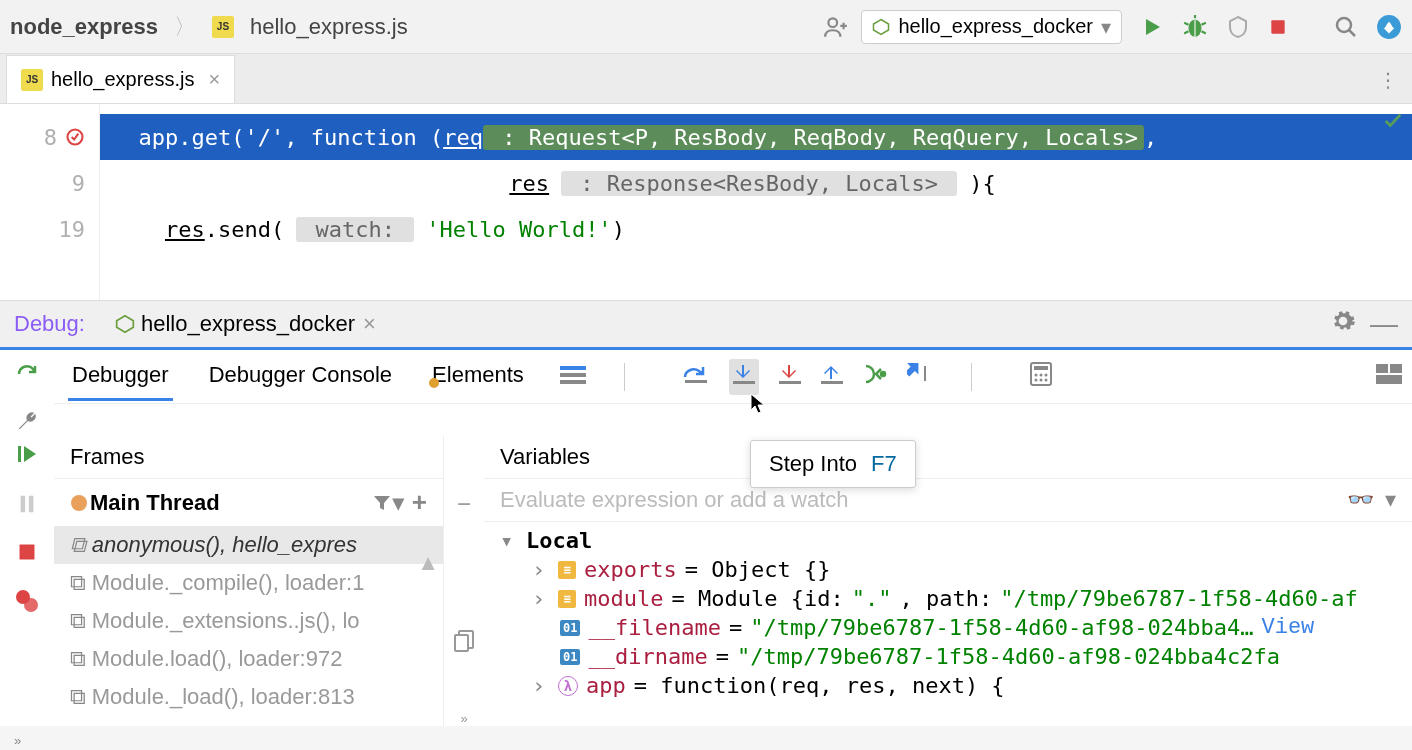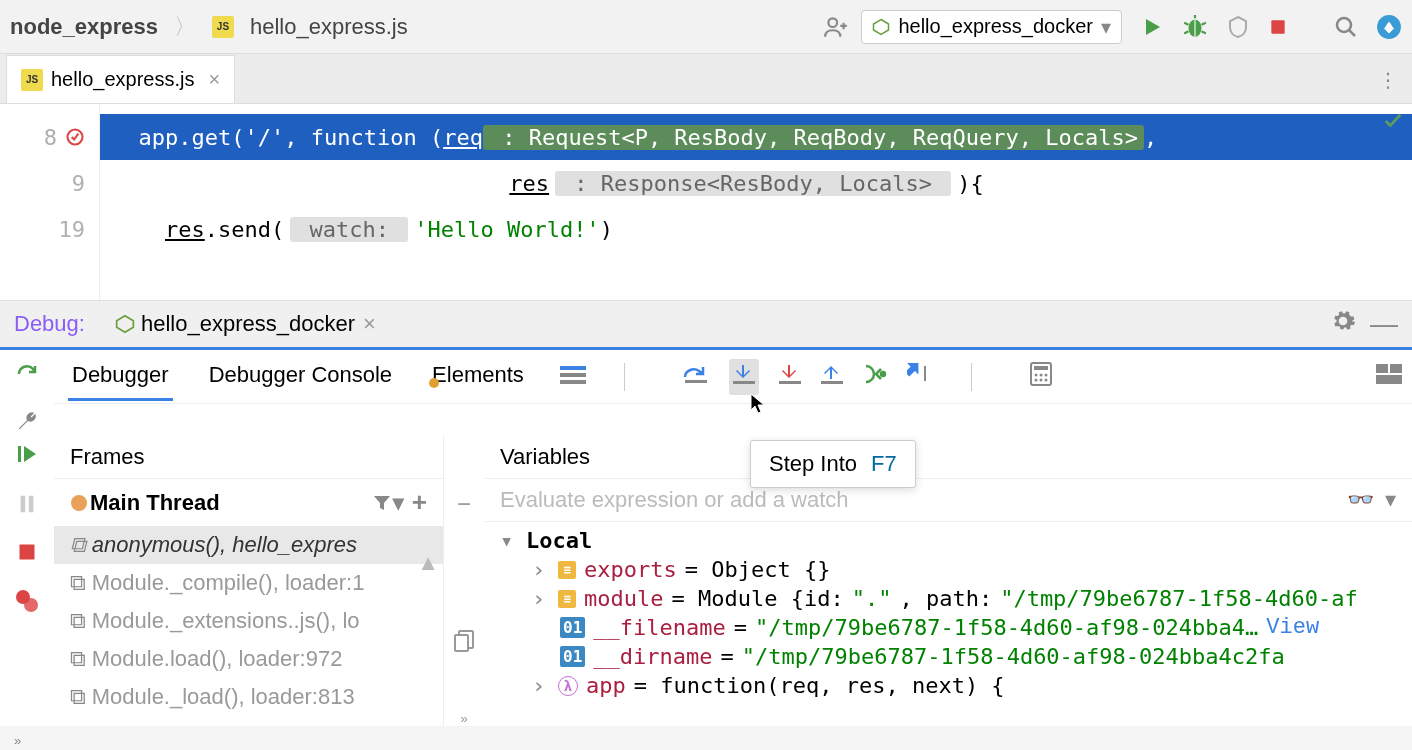--- a/index.html
+++ b/index.html
@@ -22,21 +22,21 @@
 
 .editor { display:flex; height: 196px; background:#fff; font-family: Menlo, Consolas, monospace; font-size:22px; }
 .gutter { width:100px; background:#fff; border-right:1px solid #eee; text-align:right; padding:10px 0 0 0; color:#b0b0b0; }
 .gutter .ln { display:flex; align-items:center; justify-content:flex-end; height:46px; padding-right:14px; gap:8px; }
 .bp { width:18px; height:18px; border-radius:50%; background:#e05555; border:2px solid #c04040; display:inline-block; }
 .code-area { flex:1; padding-top:10px; position:relative; }
 .code-line { height:46px; display:flex; align-items:center; padding-left:12px; white-space:pre; }
 .hl-line { background:#1f5fbf; color:#fff; }
 .chk { position:absolute; right:8px; top:6px; color:#3a9c3a; }
 .str { color:#008200; }
-.param-hint { background:#e0e0e0; color:#666; border-radius:3px; padding:0 6px; margin:0 6px; }
+.param-hint { background:#e0e0e0; color:#666; border-radius:3px; padding:0 6px; margin:0 12px; }
 .param-hint-hl { background:#5b8c5a; color:#fff; border-radius:3px; padding:0 6px; }
 
 .debug-hdr { height:50px; background:#f0f0f0; border-top:1px solid #ddd; border-bottom:3px solid #3b82e6; display:flex; align-items:center; padding:0 14px; font-size:22px; }
 .debug-hdr .title { font-weight:400; color:#8b5cf6; }
 .debug-hdr .lbl { font-weight:400; }
 .debug-hdr .tab-close { color:#999; margin-left:8px; }
 .debug-hdr .spacer { flex:1; }
 
 .debug-tabs { height:54px; background:#fff; border-bottom:1px solid #eee; display:flex; align-items:center; padding-left:14px; gap:32px; font-size:22px; position:relative; }
 .dtab { padding:10px 4px; border-bottom:3px solid transparent; }
@@ -56,21 +56,21 @@
 .frame-list { font-size:22px; color:#999; overflow:hidden; position:relative; }
 .frame { padding:6px 16px; display:flex; align-items:center; gap:6px; white-space:nowrap; overflow:hidden; }
 .frame.sel { background:#e8e8e8; color:#333; font-style:italic; }
 .frame-ic { color:#888; }
 
 .eval-row { display:flex; align-items:center; padding:8px 16px; font-size:22px; color:#bbb; border-bottom:1px solid #eee; }
 .var-tree { font-family: Menlo, monospace; font-size:22px; padding:4px 0; }
 .vrow { display:flex; align-items:center; gap:8px; padding:2px 16px; white-space:nowrap; overflow:hidden; }
 .vrow .arrow { color:#888; width:18px; display:inline-block; }
 .vname-red { color:#aa1e3f; font-weight:500; }
-.badge { background:#3b88c3; color:#fff; font-size:16px; font-weight:700; padding:1px 3px; border-radius:2px; }
+.badge { background:#3b88c3; color:#fff; font-size:12px; font-weight:700; padding:1px 3px; border-radius:2px; }
 .badge-y { background:#f0b840; color:#fff; font-size:12px; font-weight:700; padding:1px 3px; border-radius:2px; width:18px; height:18px; display:flex; align-items:center; justify-content:center; }
 .vstr { color:#008200; }
 .view-link { color:#3b82e6;font-family:Liberation Mono, monospace; }
 .lambda { color:#c070d0; font-weight:700; border:1px solid #c070d0; border-radius:50%; width:20px; height:20px; display:inline-flex; align-items:center; justify-content:center; font-size:14px; }
 
 .tooltip { position:absolute; background:#fff; border:1px solid #ccc; border-radius:3px; box-shadow:0 2px 8px rgba(0,0,0,0.15); padding:10px 18px; font-size:22px; display:flex; gap:14px; align-items:center; z-index:99; left:750px; top:440px; }
 .tooltip .kbd { color:#0369a1; }
 
 .cursor { position:absolute; left:749px; top:392px; z-index:100; }
 

